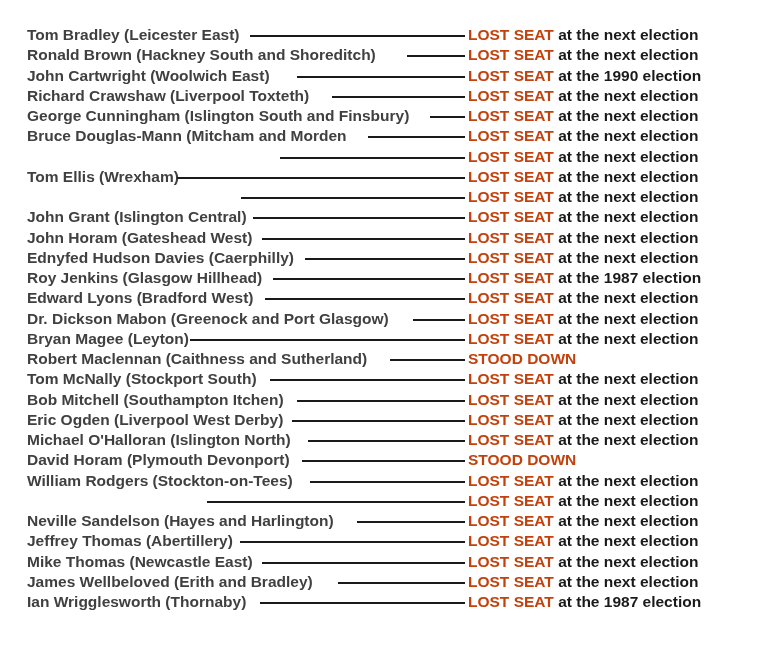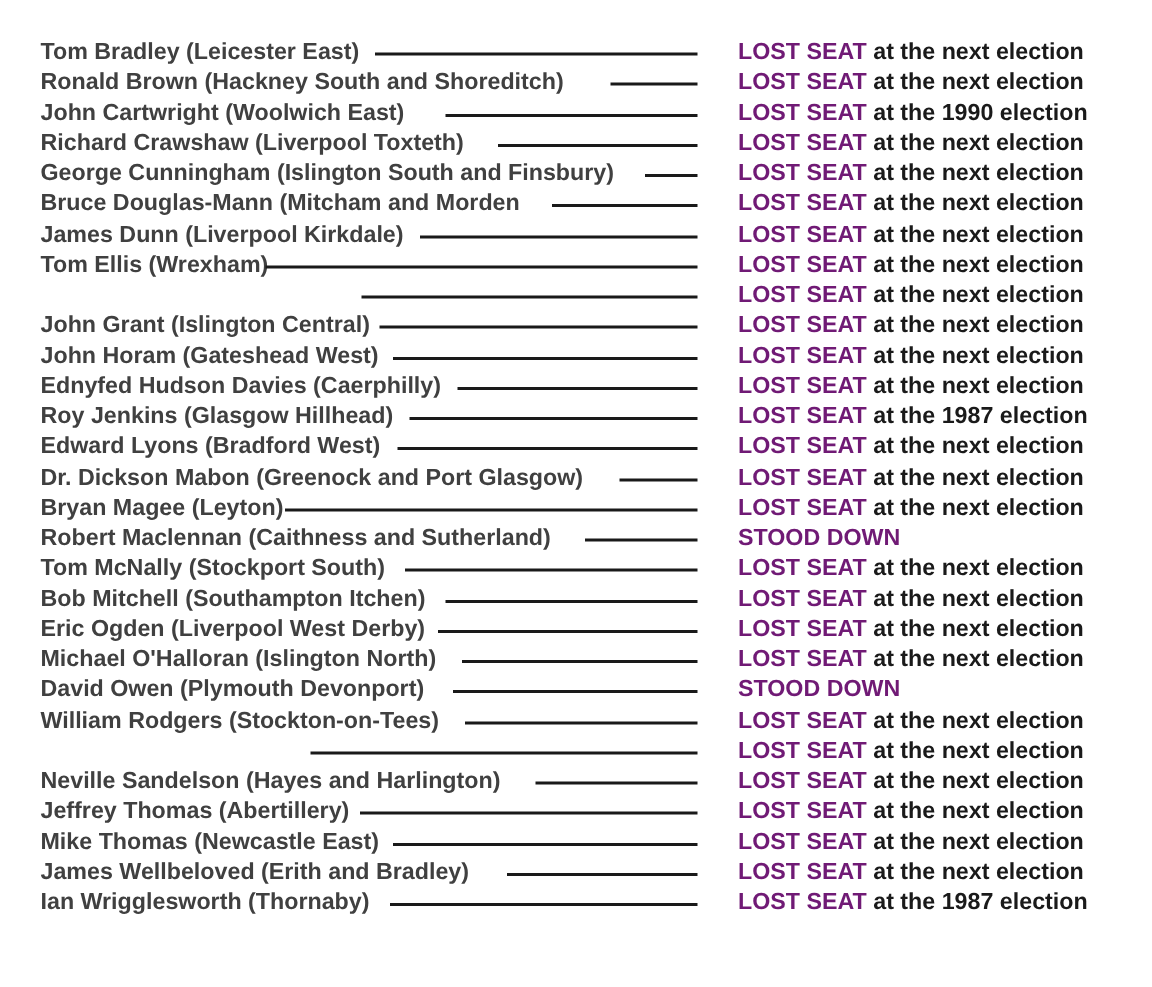--- a/index.html
+++ b/index.html
@@ -4,21 +4,21 @@
 <style>
   html, body { margin: 0; padding: 0; background: #ffffff; }
   body { width: 768px; height: 658px; position: relative; overflow: hidden;
          font-family: "Liberation Sans", sans-serif; }
   #list { position: absolute; left: 27px; top: 25px; width: 720px; }
   .row { position: relative; height: 20.25px; line-height: 20.25px; white-space: nowrap; }
   .name { position: absolute; left: 0; top: 0; font-weight: bold; font-size: 15.5px;
           color: #404040; letter-spacing: 0px; }
   .leader { position: absolute; top: 10px; height: 2px; background: #1a1a1a; }
   .outcome { position: absolute; left: 441px; top: 0; font-weight: bold; font-size: 15.5px; }
-  .status { color: #701a75; margin-left: 24px; }
+  .status { color: #c2410c; }
   .detail { color: #1a1a1a; }
 </style>
 </head>
 <body>
 
 <div id="list">
     <div class="row">
     <span class="name">Tom Bradley (Leicester East)</span>
     <span class="leader" style="left: 223px; width: 215px;"></span>
     <span class="outcome"><span class="status">LOST SEAT</span><span class="detail"> at the next election</span></span>
@@ -42,21 +42,20 @@
     <span class="name">George Cunningham (Islington South and Finsbury)</span>
     <span class="leader" style="left: 403px; width: 35px;"></span>
     <span class="outcome"><span class="status">LOST SEAT</span><span class="detail"> at the next election</span></span>
   </div>
     <div class="row">
     <span class="name">Bruce Douglas-Mann (Mitcham and Morden</span>
     <span class="leader" style="left: 341px; width: 97px;"></span>
     <span class="outcome"><span class="status">LOST SEAT</span><span class="detail"> at the next election</span></span>
   </div>
     <div class="row">
-    <span class="name">James Dunn (Liverpool Kirkdale)</span>
     <span class="leader" style="left: 253px; width: 185px;"></span>
     <span class="outcome"><span class="status">LOST SEAT</span><span class="detail"> at the next election</span></span>
   </div>
     <div class="row">
     <span class="name">Tom Ellis (Wrexham)</span>
     <span class="leader" style="left: 150px; width: 288px;"></span>
     <span class="outcome"><span class="status">LOST SEAT</span><span class="detail"> at the next election</span></span>
   </div>
     <div class="row">
     <span class="leader" style="left: 214px; width: 224px;"></span>
@@ -116,21 +115,21 @@
     <span class="name">Eric Ogden (Liverpool West Derby)</span>
     <span class="leader" style="left: 265px; width: 173px;"></span>
     <span class="outcome"><span class="status">LOST SEAT</span><span class="detail"> at the next election</span></span>
   </div>
     <div class="row">
     <span class="name">Michael O'Halloran (Islington North)</span>
     <span class="leader" style="left: 281px; width: 157px;"></span>
     <span class="outcome"><span class="status">LOST SEAT</span><span class="detail"> at the next election</span></span>
   </div>
     <div class="row">
-    <span class="name">David Owen (Plymouth Devonport)</span>
+    <span class="name">David Horam (Plymouth Devonport)</span>
     <span class="leader" style="left: 275px; width: 163px;"></span>
     <span class="outcome"><span class="status">STOOD DOWN</span><span class="detail"></span></span>
   </div>
     <div class="row">
     <span class="name">William Rodgers (Stockton-on-Tees)</span>
     <span class="leader" style="left: 283px; width: 155px;"></span>
     <span class="outcome"><span class="status">LOST SEAT</span><span class="detail"> at the next election</span></span>
   </div>
     <div class="row">
     <span class="leader" style="left: 180px; width: 258px;"></span>

